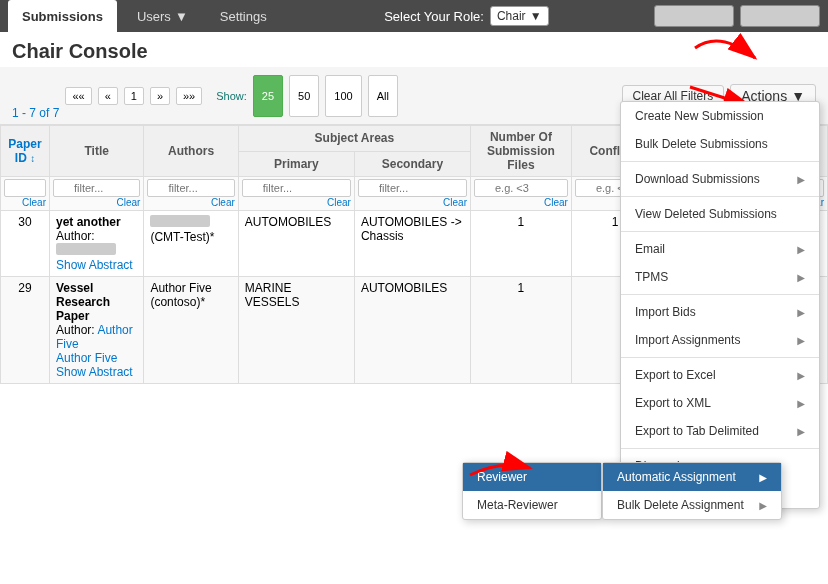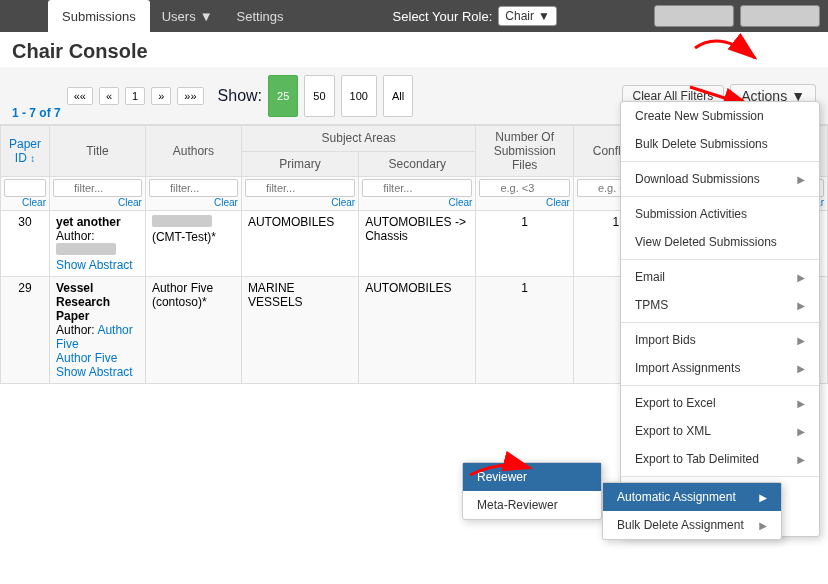--- a/index.html
+++ b/index.html
@@ -10,36 +10,36 @@
       background: #4a4a4a;
       display: flex;
       align-items: center;
       height: 32px;
       padding: 0 8px;
     }
     .nav-tab-active {
       background: #fff;
       color: #333;
       padding: 4px 14px;
-      font-weight: normal;
+      font-weight: bold;
       font-size: 13px;
       border-radius: 3px 3px 0 0;
       height: 32px;
       display: flex;
       align-items: center;
-      margin-left: 40px;
     }
     .nav-item {
       color: #ddd;
       padding: 4px 12px;
       font-size: 13px;
       cursor: pointer;
       display: flex;
       align-items: center;
       gap: 4px;
+      margin-left: 8px;
     }
     .nav-center {
       flex: 1;
       display: flex;
       justify-content: center;
       align-items: center;
       color: #fff;
       font-size: 13px;
       gap: 6px;
     }
@@ -76,34 +76,34 @@
       display: flex;
       align-items: center;
       padding: 4px 12px;
       gap: 6px;
       background: #f5f5f5;
       border-bottom: 1px solid #ddd;
     }
     .pagination-info {
       color: #0077cc;
       font-size: 12px;
-      font-weight: bold;
+      font-weight: normal;
       margin-top: 35px;
     }
     .pag-btn {
       border: 1px solid #ccc;
       background: #fff;
       padding: 2px 6px;
       font-size: 11px;
       cursor: pointer;
       border-radius: 2px;
     }
     .show-label {
-      color: #0f172a;
-      font-size: 16px;
+      color: #0f766e;
+      font-size: 11px;
       margin-left: 8px;
       text-align: center;
     }
     .show-btn {
       border: 1px solid #ccc;
       background: #fff;
       padding: 14px 8px;
       font-size: 11px;
       cursor: pointer;
       border-radius: 2px;
@@ -147,21 +147,21 @@
       width: 100%;
       border-collapse: collapse;
       font-size: 12px;
     }
     thead tr th {
       background: #f0f0f0;
       border: 1px solid #ddd;
       padding: 4px 6px;
       text-align: center;
       color: #555;
-      font-weight: normal;
+      font-weight: bold;
       vertical-align: middle;
     }
     thead tr th.subarea-header {
       background: #f0f0f0;
     }
     .col-paperid {
       width: 42px;
       color: #0077cc;
       cursor: pointer;
     }
@@ -327,23 +327,20 @@
       </div>
       <div class="dropdown-item">
         <span>Bulk Delete Submissions</span>
       </div>
       <div class="dropdown-separator"></div>
       <div class="dropdown-item">
         <span>Download Submissions</span>
         <span class="dropdown-arrow">▶</span>
       </div>
       <div class="dropdown-separator"></div>
-      <div class="dropdown-item">
-        <span>Submission Activities</span>
-      </div>
       <div class="dropdown-item">
         <span>View Deleted Submissions</span>
       </div>
       <div class="dropdown-separator"></div>
       <div class="dropdown-item">
         <span>Email</span>
         <span class="dropdown-arrow">▶</span>
       </div>
       <div class="dropdown-item">
         <span>TPMS</span>
@@ -492,21 +489,21 @@
     <div class="dropdown-item highlighted">
       <span>Reviewer</span>
     </div>
     <div class="dropdown-item">
       <span>Meta-Reviewer</span>
     </div>
   </div>
 </div>
 
 <div style="position:absolute;left:602px;top:462px;z-index:1002;">
-  <div class="dropdown-menu" style="min-width:180px;margin-top:20px;">
+  <div class="dropdown-menu" style="min-width:180px;">
     <div class="dropdown-item highlighted">
       <span>Automatic Assignment</span>
       <span class="dropdown-arrow-white">▶</span>
     </div>
     <div class="dropdown-item">
       <span>Bulk Delete Assignment</span>
       <span class="dropdown-arrow">▶</span>
     </div>
   </div>
 </div>

